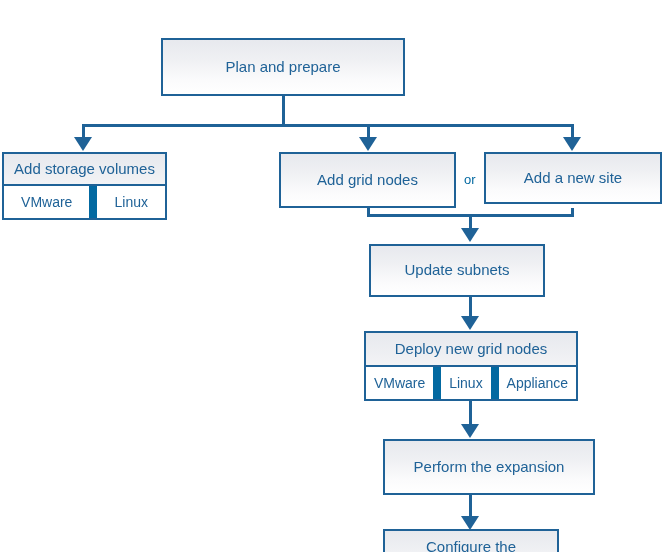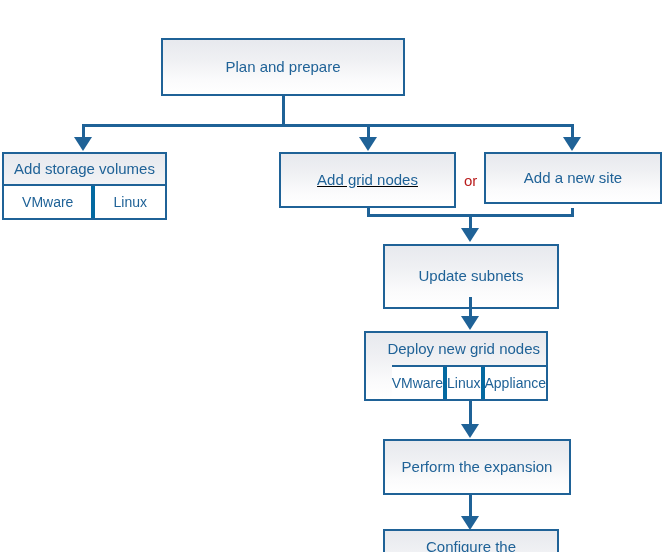--- a/index.html
+++ b/index.html
@@ -53,21 +53,21 @@
     display: flex;
     align-items: center;
     justify-content: center;
     color: #1F6297;
     font-size: 14px;
     height: 32px;
     box-sizing: border-box;
     background: #ffffff;
   }
   .subcell + .subcell {
-    border-left: 4px solid #0369a1;
+    border-left: 8px solid #0369a1;
   }
 
   
   .line-v {
     position: absolute;
     width: 3px;
     background: #1F6297;
   }
   .line-h {
     position: absolute;
@@ -79,22 +79,22 @@
     width: 0;
     height: 0;
     border-left: 9px solid transparent;
     border-right: 9px solid transparent;
     border-top: 14px solid #1F6297;
   }
 
   
   .or-label {
     position: absolute;
-    color: #b91c1c;
-    font-size: 15px;
+    color: #0369a1;
+    font-size: 13px;
     line-height: 1;
   }
 </style>
 </head>
 <body>
 
 <div id="canvas">
 
   <div class="node" style="left:161px; top:3px; width:244px; height:58px;">
     <div class="node-title">Plan and prepare</div>
@@ -113,56 +113,56 @@
   <div class="arrow-down" style="left:563px; top:102px;"></div>
 
   <div class="node" style="left:2px; top:117px; width:165px; height:68px;justify-content:flex-end;">
     <div class="node-title">Add storage volumes</div>
     <div class="subrow">
       <div class="subcell">VMware</div>
       <div class="subcell">Linux</div>
     </div>
   </div>
 
-  <div class="node" style="left:279px; top:117px; width:177px; height:56px;text-decoration:underline;">
+  <div class="node" style="left:279px; top:117px; width:177px; height:56px;">
     <div class="node-title">Add grid nodes</div>
   </div>
 
   <div class="or-label" style="left:464px; top:138px;">or</div>
 
   <div class="node" style="left:484px; top:117px; width:178px; height:52px;">
     <div class="node-title">Add a new site</div>
   </div>
 
   <div class="line-v" style="left:367px; top:173px; width:3px; height:9px;"></div>
   <div class="line-v" style="left:571px; top:173px; width:3px; height:9px;"></div>
   <div class="line-h" style="left:367px; top:179px; width:207px; height:3px;"></div>
   <div class="line-v" style="left:469px; top:179px; width:3px; height:16px;"></div>
   <div class="arrow-down" style="left:461px; top:193px;"></div>
 
-  <div class="node" style="left:383px; top:209px; width:176px; height:65px;">
+  <div class="node" style="left:369px; top:209px; width:176px; height:53px;">
     <div class="node-title">Update subnets</div>
   </div>
 
   <div class="line-v" style="left:469px; top:262px; width:3px; height:21px;"></div>
   <div class="arrow-down" style="left:461px; top:281px;"></div>
 
-  <div class="node" style="left:364px; top:296px; width:184px; height:70px;align-items:flex-end;">
+  <div class="node" style="left:364px; top:296px; width:214px; height:70px;">
     <div class="node-title">Deploy new grid nodes</div>
     <div class="subrow">
       <div class="subcell">VMware</div>
       <div class="subcell">Linux</div>
       <div class="subcell">Appliance</div>
     </div>
   </div>
 
   <div class="line-v" style="left:469px; top:366px; width:3px; height:24px;"></div>
   <div class="arrow-down" style="left:461px; top:389px;"></div>
 
-  <div class="node" style="left:383px; top:404px; width:188px; height:56px;">
+  <div class="node" style="left:383px; top:404px; width:212px; height:56px;">
     <div class="node-title">Perform the expansion</div>
   </div>
 
   <div class="line-v" style="left:469px; top:460px; width:3px; height:22px;"></div>
   <div class="arrow-down" style="left:461px; top:481px;"></div>
 
   <div class="node" style="left:383px; top:494px; width:176px; height:56px;">
     <div class="node-title">Configure the
 expanded system</div>
   </div>

